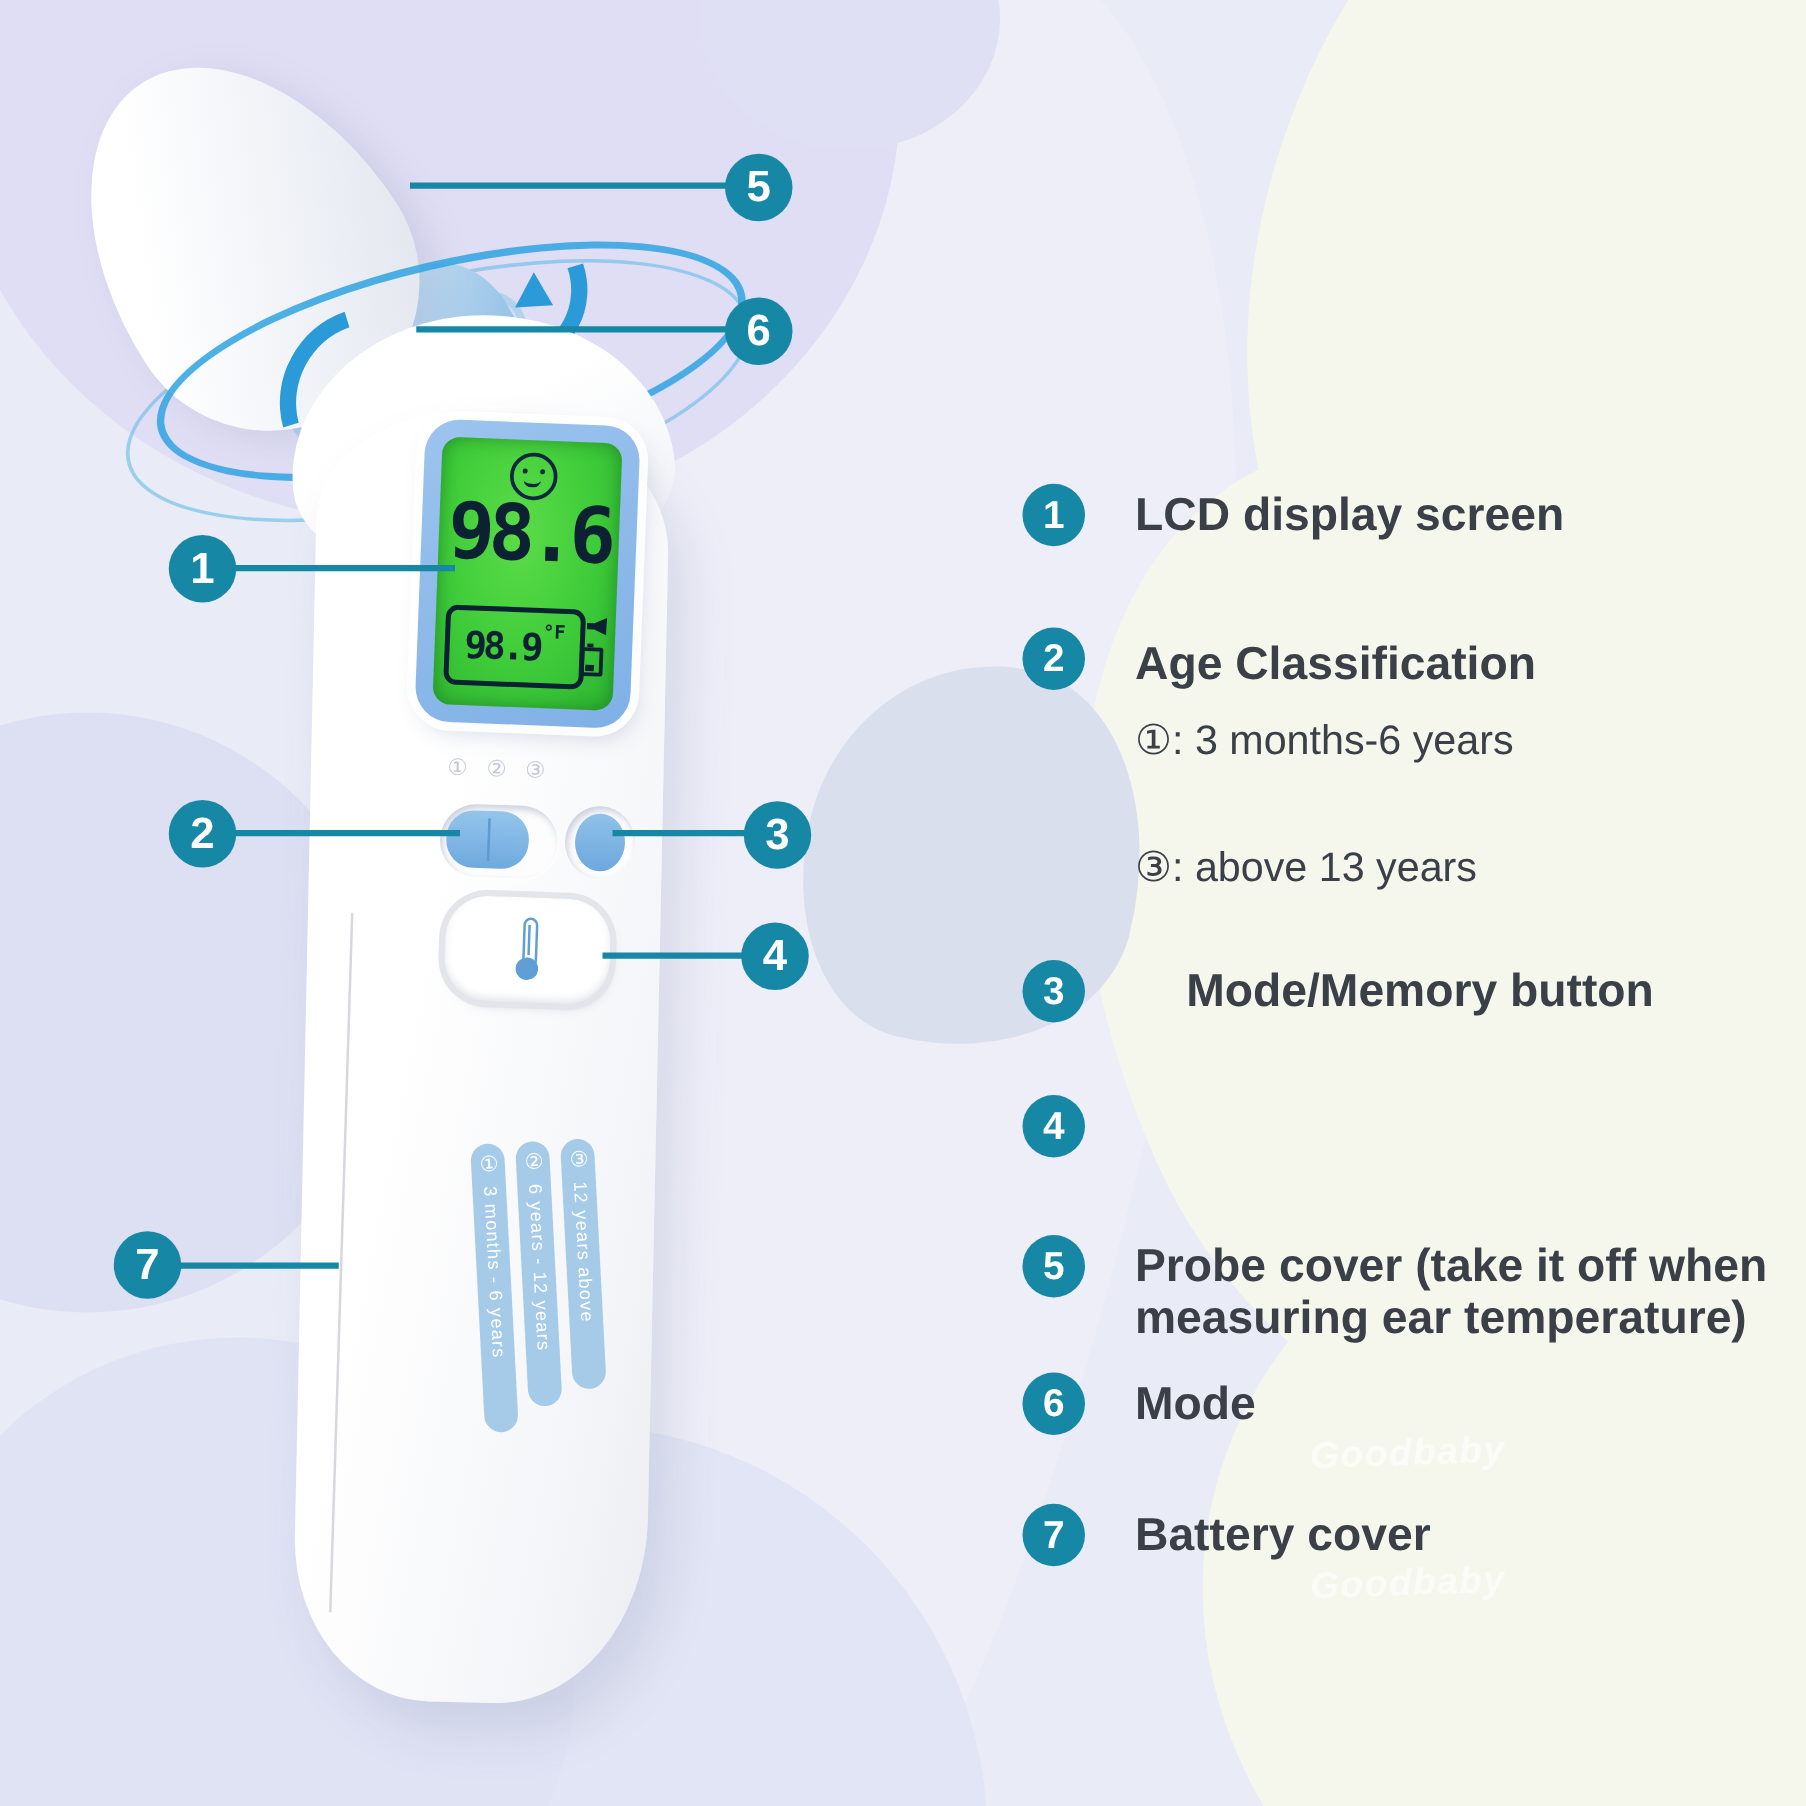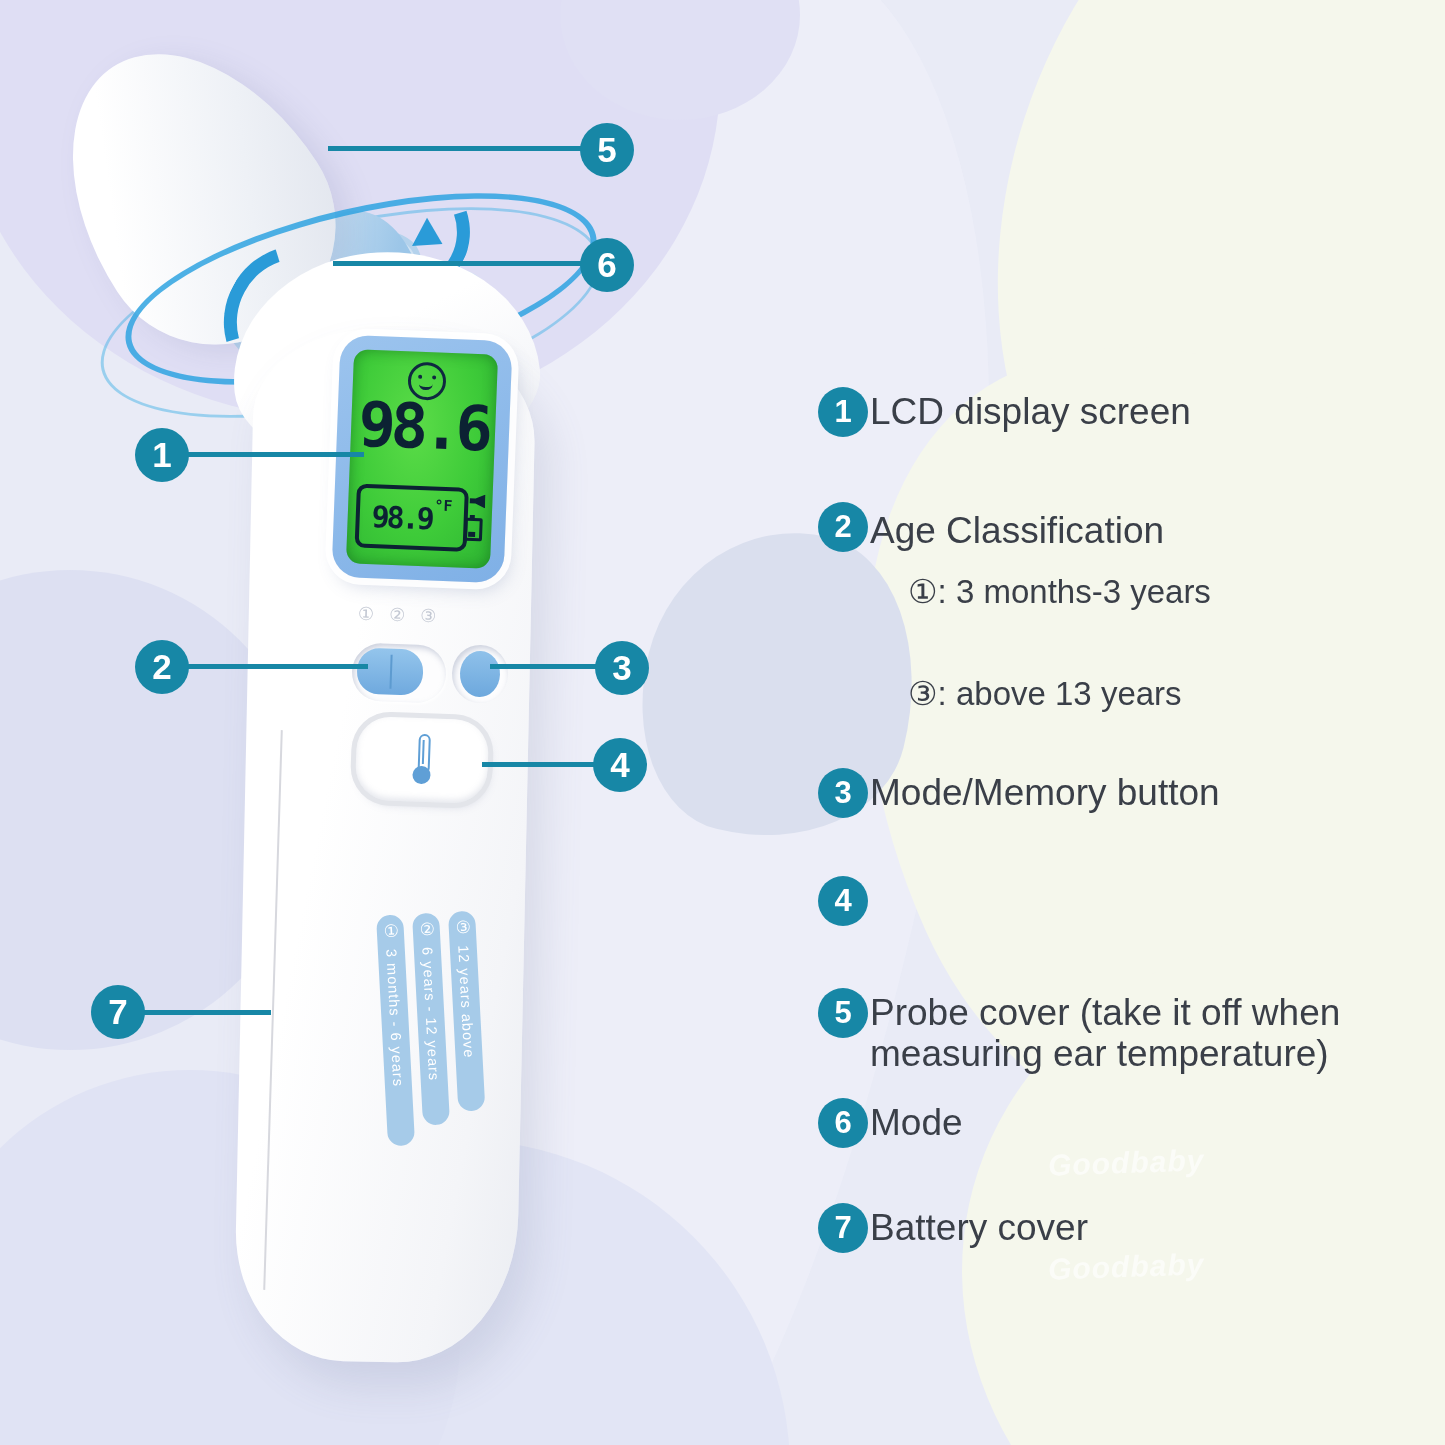--- a/index.html
+++ b/index.html
@@ -76,21 +76,21 @@
   .age-pill{writing-mode:vertical-rl;background:#a6cbe9;color:#ffffff;border-radius:14px;width:27px;display:flex;align-items:center;padding:6px 0 10px 0;font-size:14.5px;letter-spacing:1px;}
   .age-pill .num{font-size:17px;margin-bottom:7px;}
   .age-pill.p1{height:215px;} .age-pill.p2{height:196px;} .age-pill.p3{height:184px;}
 
   
   .callout-line{position:absolute;height:5px;background:#1787a6;}
   .callout-circle{position:absolute;width:54px;height:54px;background:#1787a6;border-radius:50%;color:#fff;font-weight:bold;font-size:35px;display:flex;align-items:center;justify-content:center;}
 
   
   .legend-circle{position:absolute;left:818px;width:50px;height:50px;background:#1787a6;border-radius:50%;color:#fff;font-weight:bold;font-size:31px;display:flex;align-items:center;justify-content:center;}
-  .legend-label{position:absolute;left:870px;color:#3a3f48;font-size:37px;font-weight:400;line-height:1.12;}
+  .legend-label{position:absolute;left:908px;color:#3a3f48;font-size:37px;font-weight:700;line-height:1.12;}
   .legend-sub{position:absolute;left:908px;color:#3a3f48;font-size:33px;font-weight:400;line-height:51px;}
 </style>
 </head>
 <body>
 
 <div id="stage">
 
   <div class="blob blob-mid-light"></div>
   <div class="blob blob-lavender-top"></div>
   <div class="blob blob-lavender-small"></div>
@@ -182,25 +182,25 @@
   <div class="callout-circle" style="left:593px;top:738px;">4</div>
   <div class="callout-circle" style="left:580px;top:123px;">5</div>
   <div class="callout-circle" style="left:580px;top:238px;">6</div>
   <div class="callout-circle" style="left:91px;top:985px;">7</div>
 
   <div class="legend-circle" style="top:387px;">1</div>
   <div class="legend-label" style="top:391px;">LCD display screen</div>
 
   <div class="legend-circle" style="top:502px;">2</div>
   <div class="legend-label" style="top:510px;">Age Classification</div>
-  <div class="legend-sub" style="top:566px;">①: 3 months-3 years</div>
+  <div class="legend-sub" style="top:566px;">①: 3 months-6 years</div>
   <div class="legend-sub" style="top:668px;">③: above 13 years</div>
 
   <div class="legend-circle" style="top:768px;">3</div>
-  <div class="legend-label" style="top:772px;">Mode/Memory button</div>
+  <div class="legend-label" style="top:772px;margin-left:41px;">Mode/Memory button</div>
 
   <div class="legend-circle" style="top:876px;">4</div>
 
   <div class="legend-circle" style="top:988px;">5</div>
   <div class="legend-label" style="top:992px;width:545px;">Probe cover (take it off when measuring ear temperature)</div>
 
   <div class="legend-circle" style="top:1098px;">6</div>
   <div class="legend-label" style="top:1102px;">Mode</div>
 
   <div class="legend-circle" style="top:1203px;">7</div>

